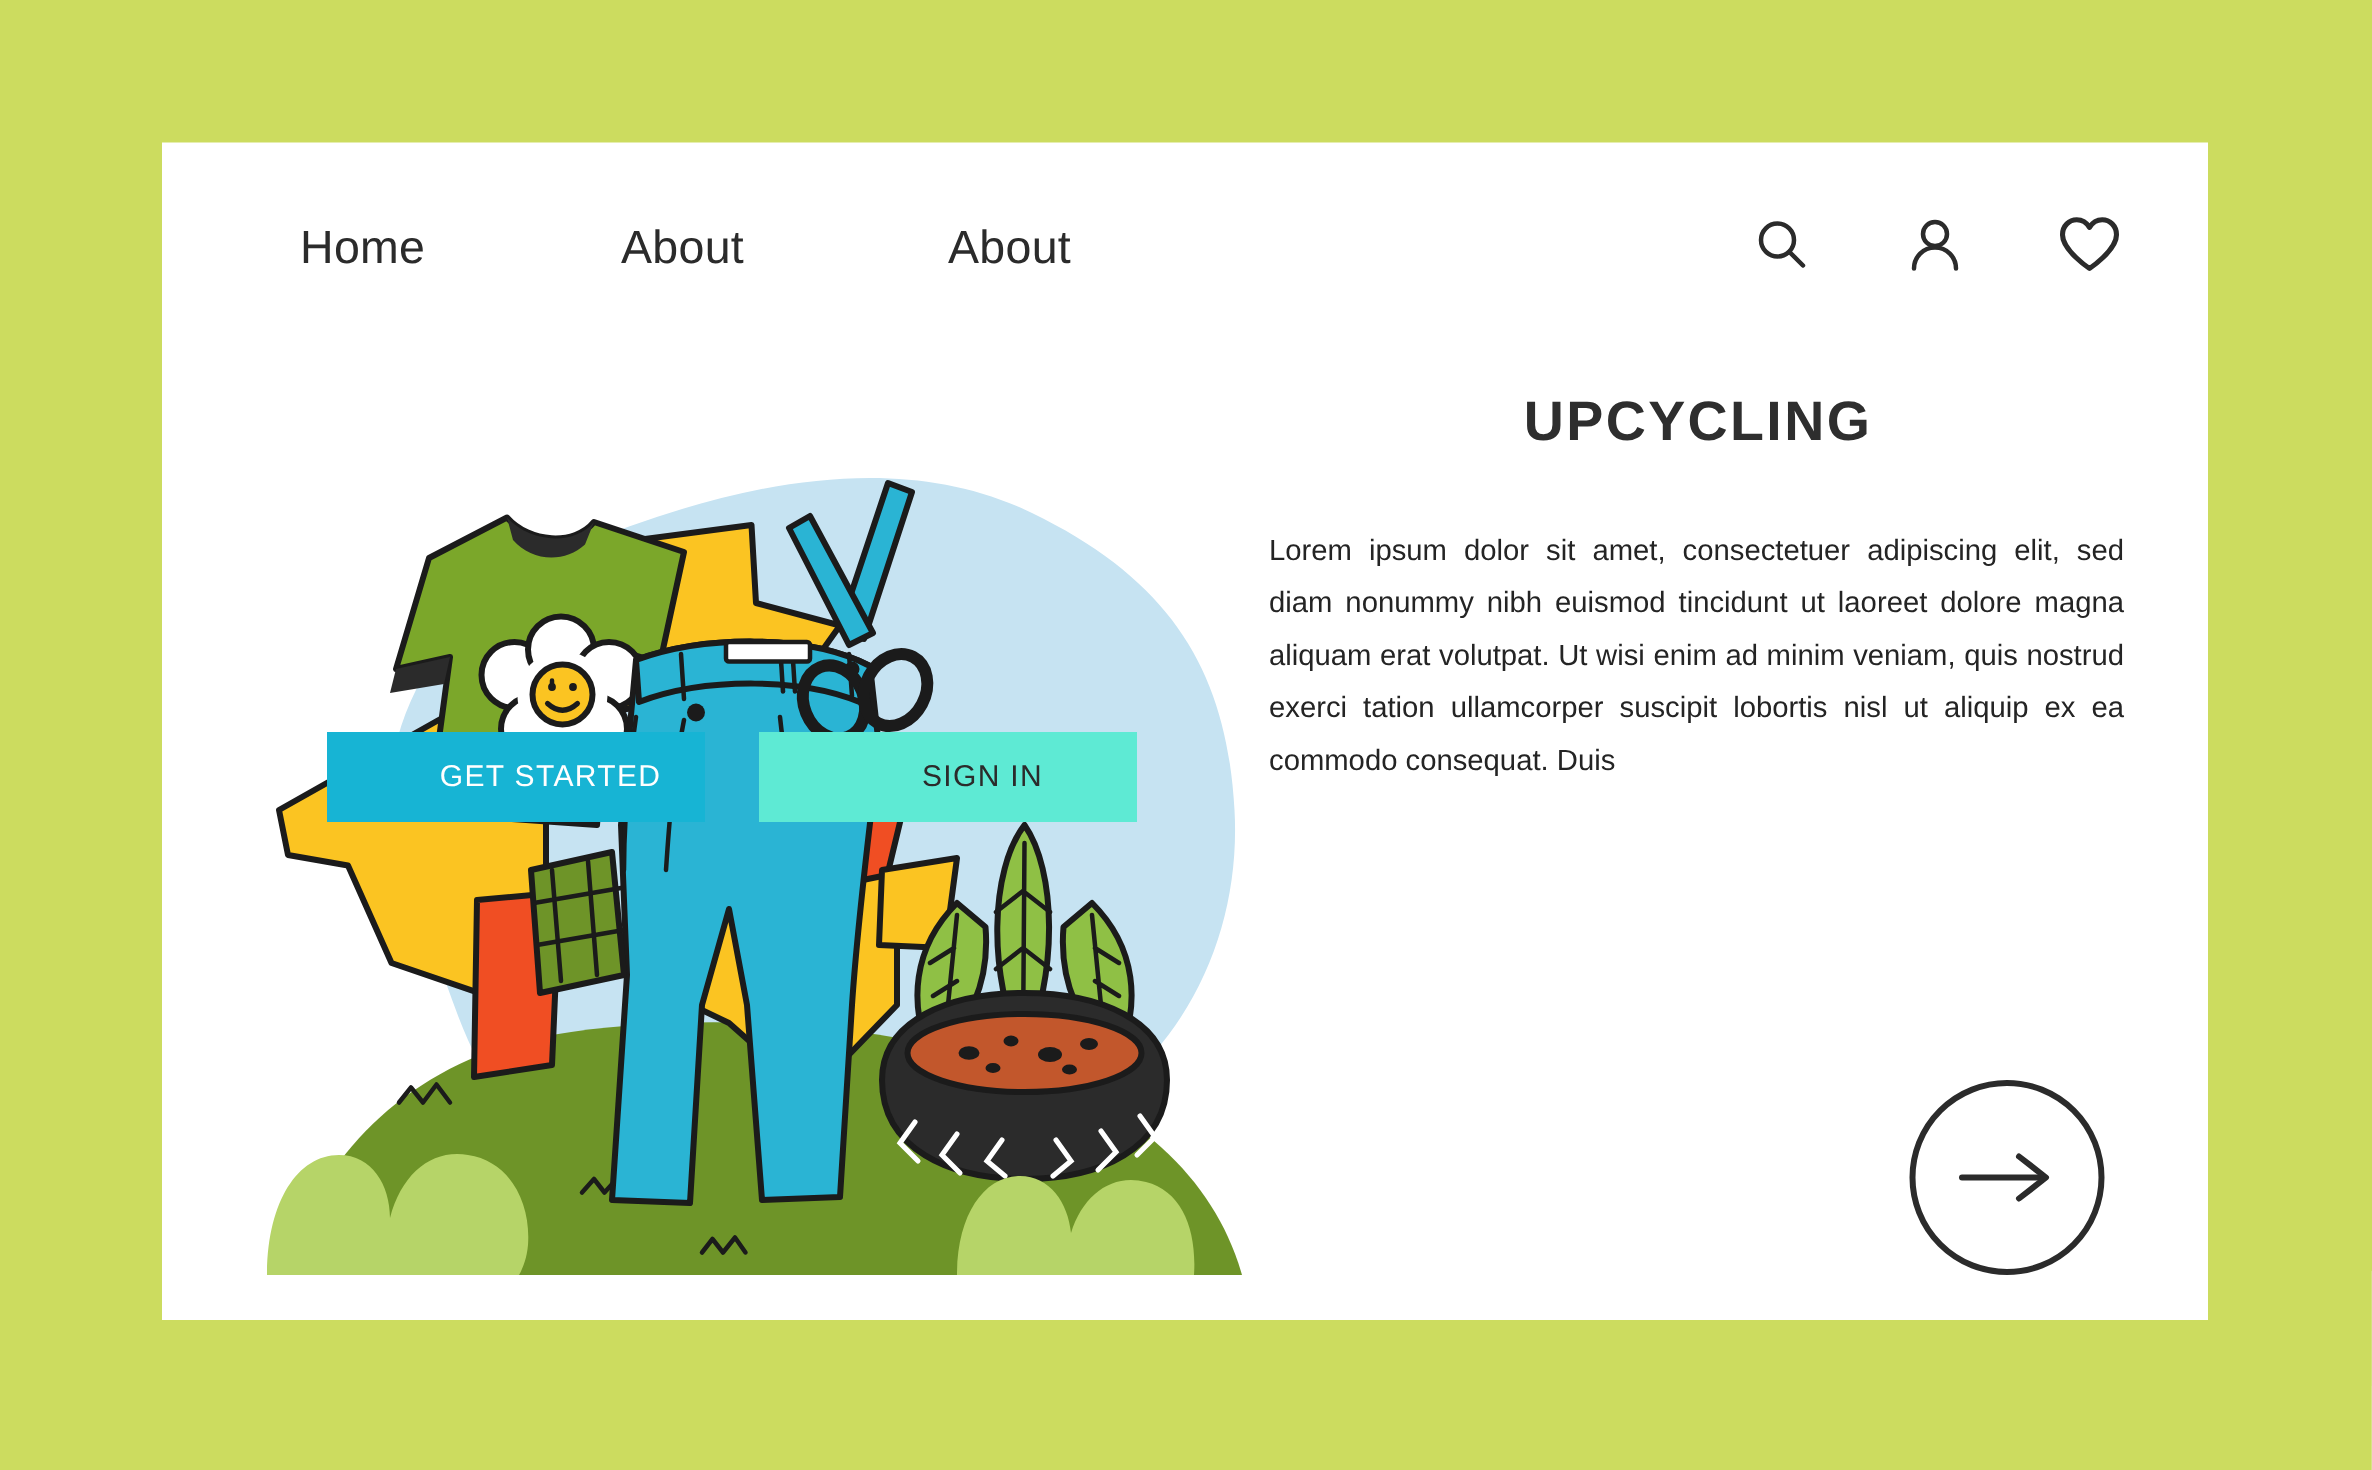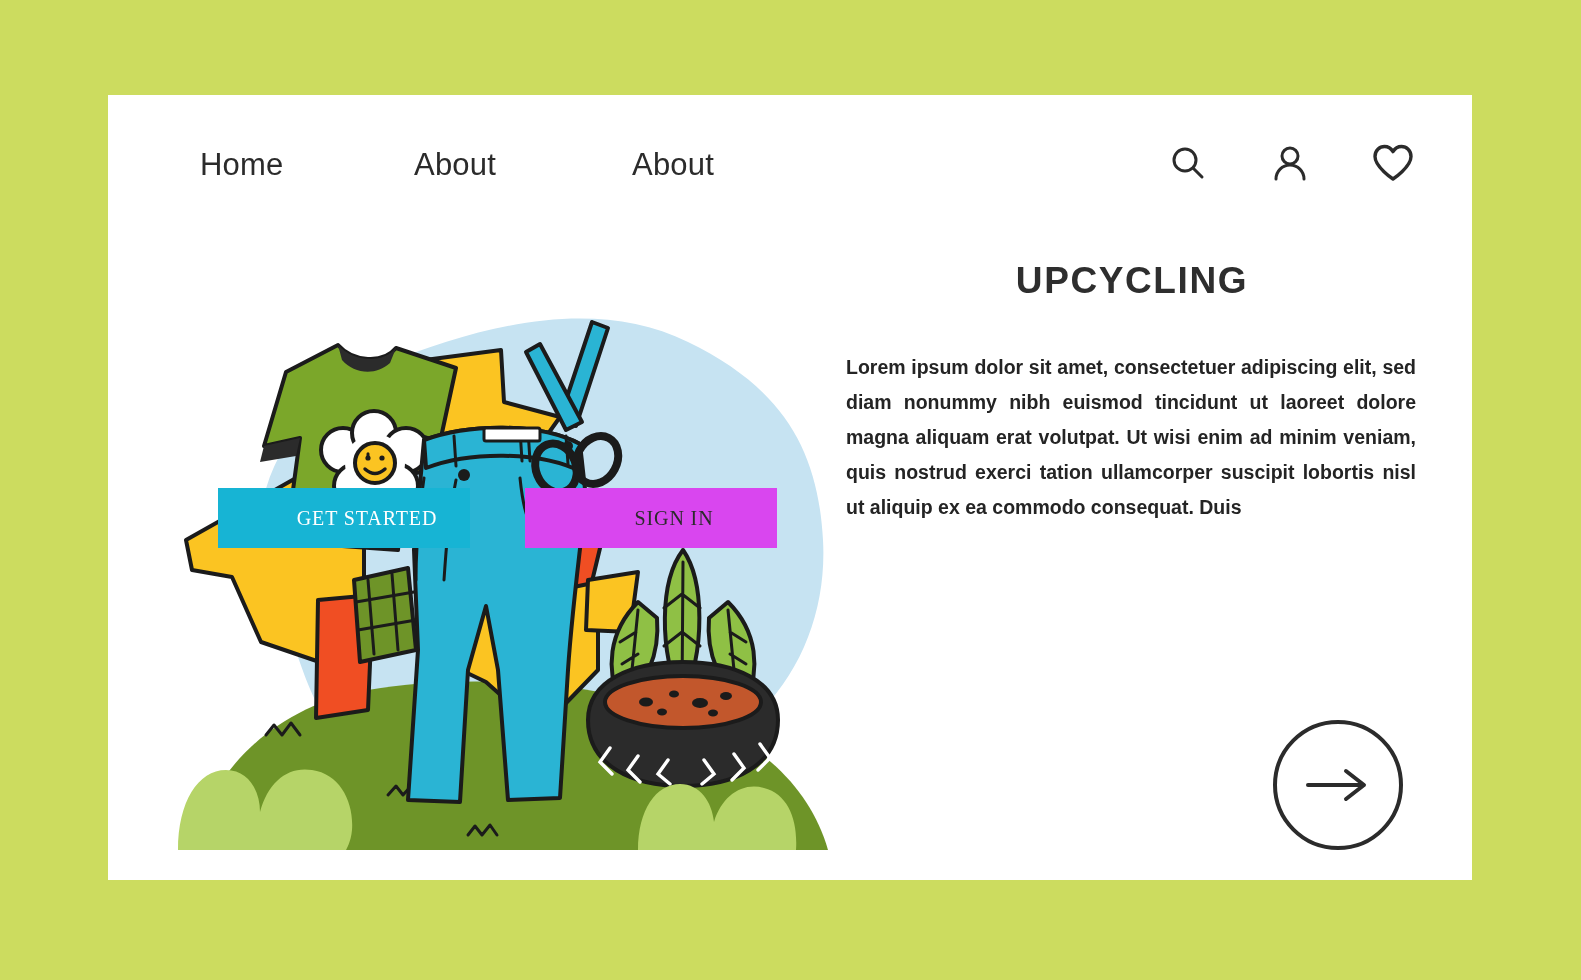--- a/index.html
+++ b/index.html
@@ -67,51 +67,51 @@
     letter-spacing:1.6px;
     color:#2e2e2e;
     font-weight:700;
     text-align:center;
     margin-bottom:48px;
   }
   .paragraph {
     font-size:19.5px;
     line-height:35px;
     color:#242424;
-    font-weight:bold;
+    font-weight:normal;
     text-align:justify;
     width:570px;
     margin-left:4px;
   }
   .buttons {
     position:absolute;
     left:110px; top:393px;
     display:flex;
   }
   .btn {
     border:none;
     cursor:pointer;
-    font-family:Liberation Serif, serif;
+    font-family:Liberation Sans, sans-serif;
     font-size:20px;
     letter-spacing:0.9px;
     display:flex;
     align-items:center;
     justify-content:center;
     padding-left:46px;
   }
   .btn-primary {
     width:252px; height:60px;
     background:#17b4d4;
     color:#ffffff;
   }
   .btn-secondary {
     width:252px; height:60px;
-    background:#d946ef;
+    background:#5eead4;
     color:#2b2b2b;
-    margin-left:55px;
+    margin-left:36px;
   }
   .next-btn {
     position:absolute;
     left:1165px; top:625px;
     width:130px; height:130px;
     border:4px solid #2b2b2b;
     border-radius:50%;
     background:transparent;
     cursor:pointer;
     display:flex;

